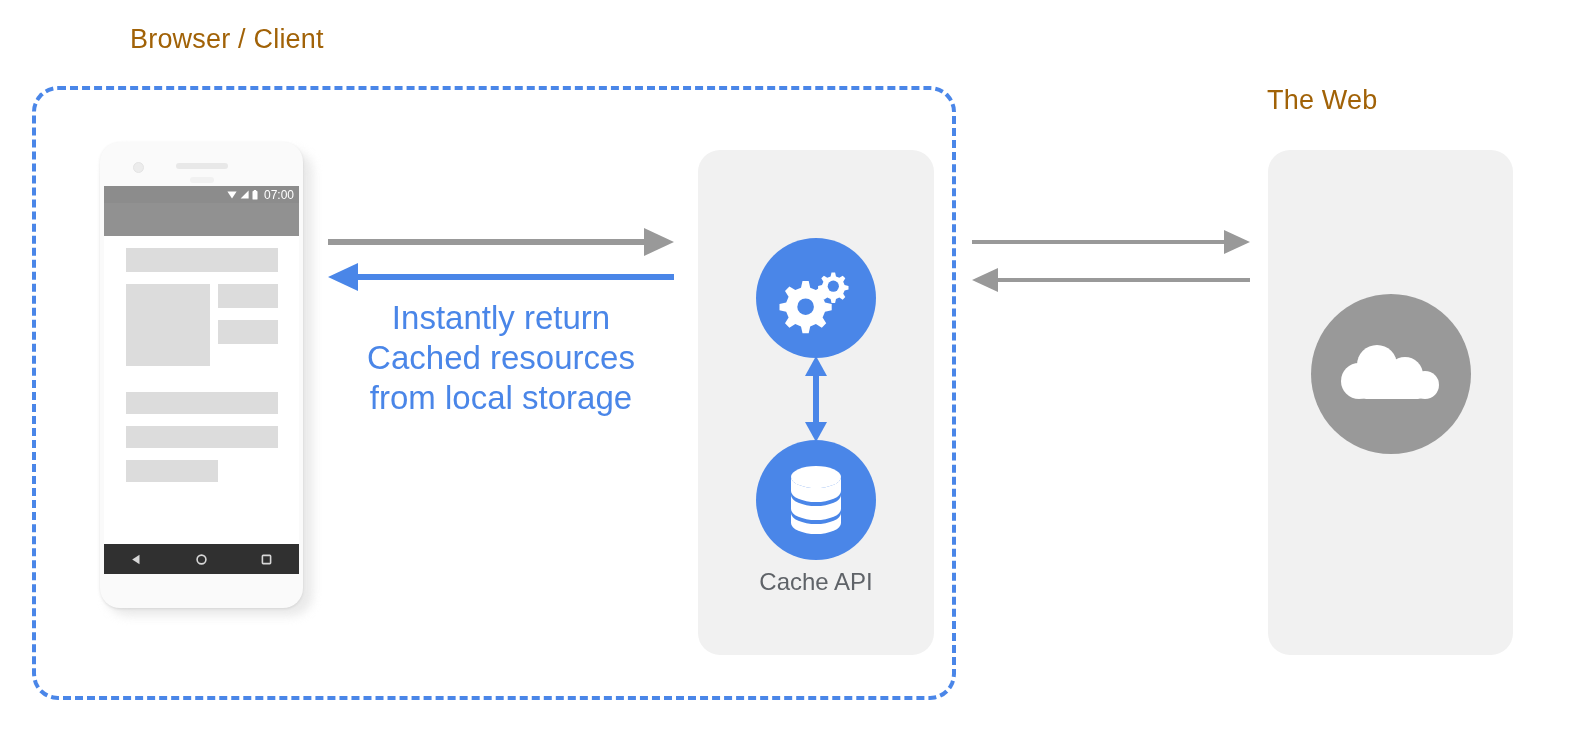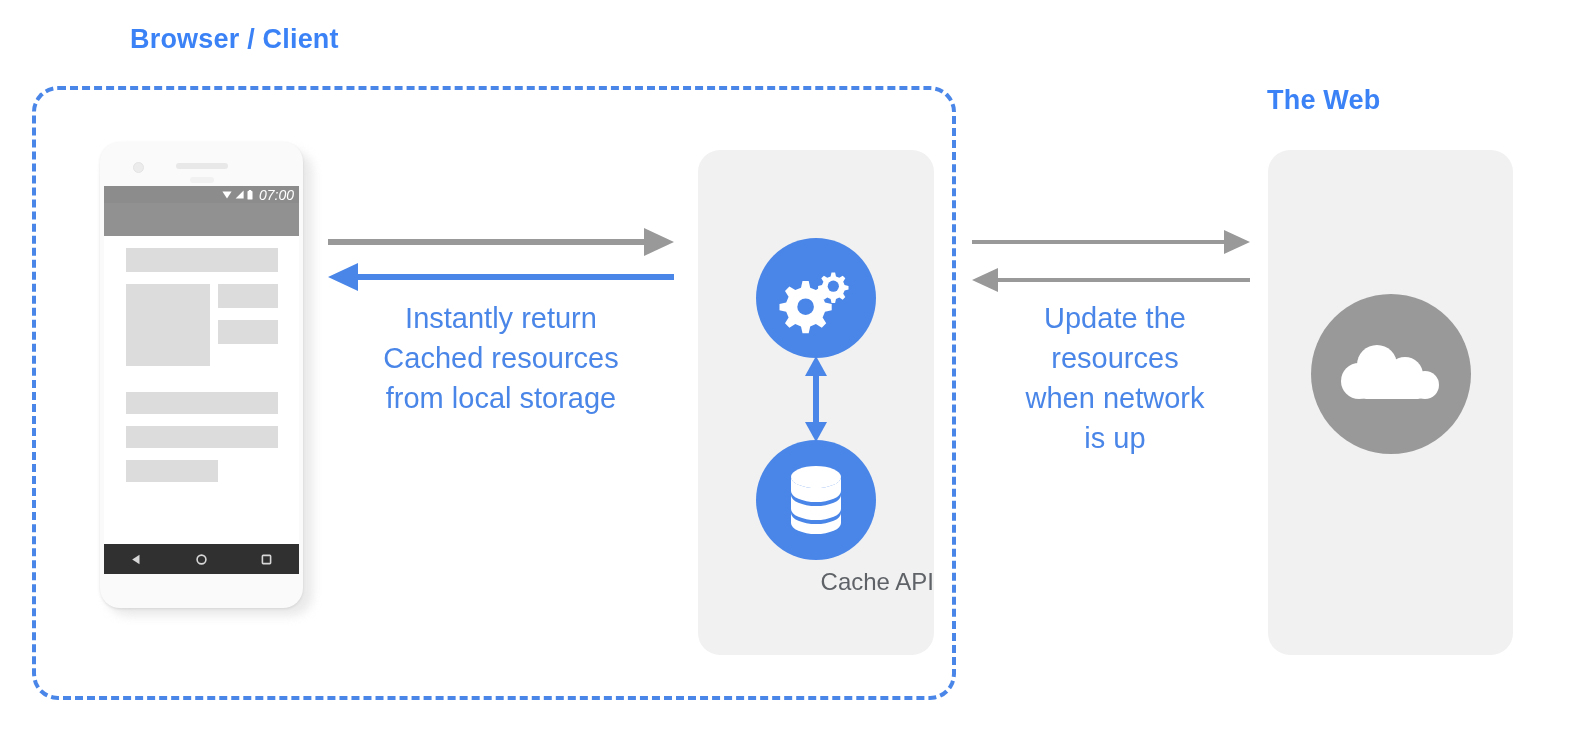--- a/index.html
+++ b/index.html
@@ -15,22 +15,22 @@
     width: 1584px;
     height: 730px;
     background: #ffffff;
     overflow: hidden;
   }
 
   
   .heading {
     position: absolute;
     font-size: 27px;
-    color: #3b82f6;
-    font-weight: 700;
+    color: #a16207;
+    font-weight: 400;
     white-space: nowrap;
     letter-spacing: 0.2px;
   }
   #browser-client-title { left: 130px; top: 24px; }
   #the-web-title { left: 1267px; top: 85px; }
 
   
   #client-boundary {
     position: absolute;
     left: 32px;
@@ -106,26 +106,25 @@
     background: #8c8c8c;
     display: flex;
     align-items: center;
     justify-content: flex-end;
     padding-right: 5px;
     box-sizing: border-box;
     gap: 3px;
   }
   .status-icon { display: block; }
   #status-time {
-    font-size: 14px;
+    font-size: 12px;
     color: #ffffff;
     line-height: 1;
     margin-left: 3px;
     letter-spacing: 0px;
-    font-style: italic;
   }
   #app-bar {
     position: absolute;
     left: 0; top: 17px;
     width: 195px; height: 33px;
     background: #919191;
   }
   #content-area {
     position: absolute;
     left: 0; top: 50px;
@@ -168,21 +167,21 @@
 
   .card-label {
     position: absolute;
     width: 100%;
     text-align: center;
     font-size: 24px;
     color: #5f6368;
     white-space: nowrap;
   }
   #service-worker-label { top: 32px; }
-  #cache-api-label { top: 418px; text-align: right; }
+  #cache-api-label { top: 418px; }
 
   
   .badge {
     position: absolute;
     border-radius: 50%;
     display: flex;
     align-items: center;
     justify-content: center;
   }
   #sw-gears-badge {
@@ -223,21 +222,21 @@
   }
   #phone-to-sw-arrow   { left: 328px; top: 228px; width: 346px; height: 28px; }
   #sw-to-phone-arrow   { left: 328px; top: 263px; width: 346px; height: 28px; }
   #sw-to-web-arrow     { left: 972px; top: 230px; width: 278px; height: 24px; }
   #web-to-sw-arrow     { left: 972px; top: 268px; width: 278px; height: 24px; }
 
   
   .caption {
     position: absolute;
     color: #4a86e8;
-    font-size: 29px;
+    font-size: 33px;
     line-height: 40px;
     text-align: center;
     white-space: pre-line;
   }
   #cache-caption  { left: 356px; top: 298px; width: 290px; }
   #update-caption { left: 1000px; top: 298px; width: 230px; }
 </style>
 </head>
 <body>
 
@@ -368,18 +367,14 @@
           <rect x="18" y="38" width="70" height="18" rx="9"></rect>
         </g>
       </svg>
     </div>
   </div>
 
   <div class="caption" id="cache-caption">Instantly return
 Cached resources
 from local storage</div>
 
-  <div class="caption" id="update-caption">Update the
-resources
-when network
-is up</div>
 
 </div>
 
 </body></html>

